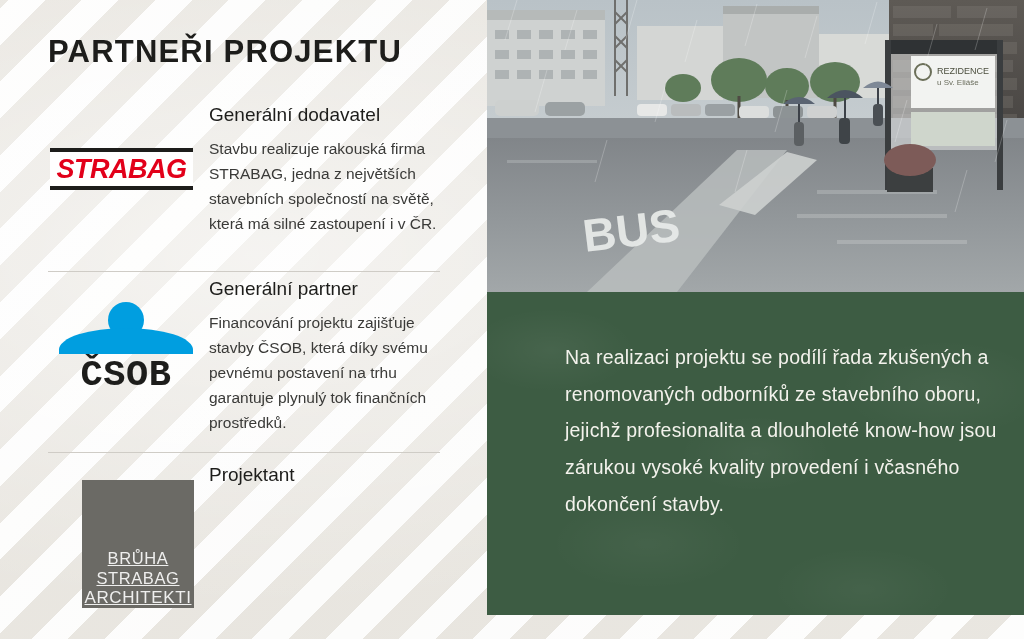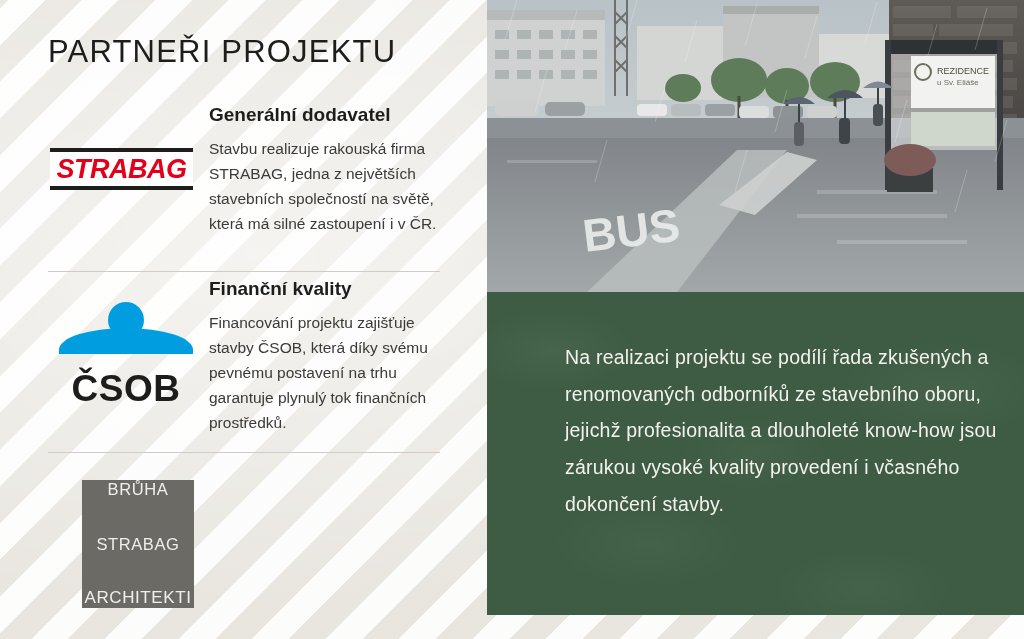--- a/index.html
+++ b/index.html
@@ -43,21 +43,21 @@
     top: 0;
     width: 487px;
     height: 639px;
     z-index: 2;
   }
   .title {
     position: absolute;
     left: 48px;
     top: 34px;
     font-size: 31px;
-    font-weight: normal;
+    font-weight: bold;
     letter-spacing: 1.2px;
     color: #1d1d1b;
   }
 
   .row {
     position: absolute;
     left: 44px;
     width: 400px;
   }
   .row-1 { top: 104px; }
@@ -70,21 +70,21 @@
     width: 392px;
     height: 1px;
     background: #cfccc6;
   }
   .div-1 { top: 271px; }
   .div-2 { top: 452px; }
 
   .row-head {
     margin: 0 0 10px 165px;
     font-size: 19px;
-    font-weight: bold;
+    font-weight: normal;
     color: #1d1d1b;
   }
   .row-body {
     margin: 0 0 0 165px;
     font-size: 15.5px;
     line-height: 1.62;
     color: #3a3a38;
     width: 250px;
   }
 
@@ -148,35 +148,37 @@
     height: 26px;
     background: #009ee0;
     border-radius: 60% 60% 0 0 / 100% 100% 0 0;
   }
   .logo-csob .word {
     font-size: 37px;
     font-weight: bold;
     color: #1d1d1b;
     letter-spacing: 0.5px;
     line-height: 1;
-    margin-top: 16px;
+    margin-top: 3px;
+    font-family: Liberation Mono, monospace;
   }
   
   .logo-bruha {
     top: 16px;
     left: 38px;
     width: 112px;
     height: 128px;
     background: #6b6a65;
     color: #efefee;
     display: flex;
     flex-direction: column;
     align-items: center;
-    justify-content: space-between;
-    gap: 16px;
+    justify-content: flex-end;
+    gap: 2px;
+    text-decoration: underline;
   }
   .logo-bruha span {
     font-size: 16.5px;
     letter-spacing: 0.6px;
     line-height: 1.1;
   }
   .logo-bruha .l3 { font-size: 17px; }
 
   
   .right {
@@ -252,30 +254,31 @@
     </div>
 
     <div class="row row-2">
       <div class="logo logo-csob">
         <div class="mark">
           <div class="dot"></div>
           <div class="wave"></div>
         </div>
         <div class="word">ČSOB</div>
       </div>
-      <h3 class="row-head">Finanční kvality</h3>
+      <h3 class="row-head">Generální partner</h3>
       <p class="row-body">Financování projektu zajišťuje stavby ČSOB, která díky svému pevnému postavení na trhu garantuje plynulý tok finančních prostředků.</p>
     </div>
 
     <div class="row row-3">
       <div class="logo logo-bruha">
         <span class="l1">BRŮHA</span>
         <span class="l2">STRABAG</span>
         <span class="l3">ARCHITEKTI</span>
       </div>
+      <h3 class="row-head">Projektant</h3>
     </div>
   </div>
 
   <div class="right">
 
     <div class="photo">
       <svg width="537" height="292" viewBox="0 0 537 292">
         <defs>
           <linearGradient id="sky" x1="0" y1="0" x2="0" y2="1">
             <stop offset="0%" stop-color="#b9c2c7"></stop>

